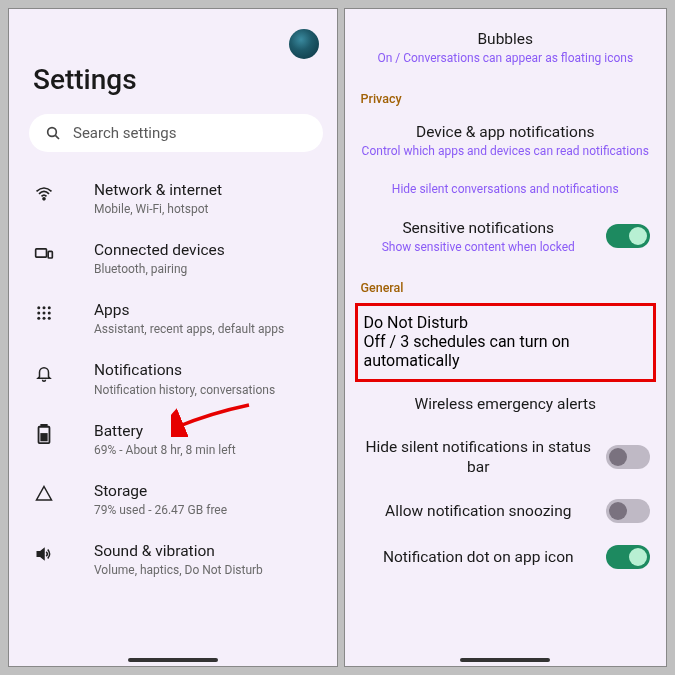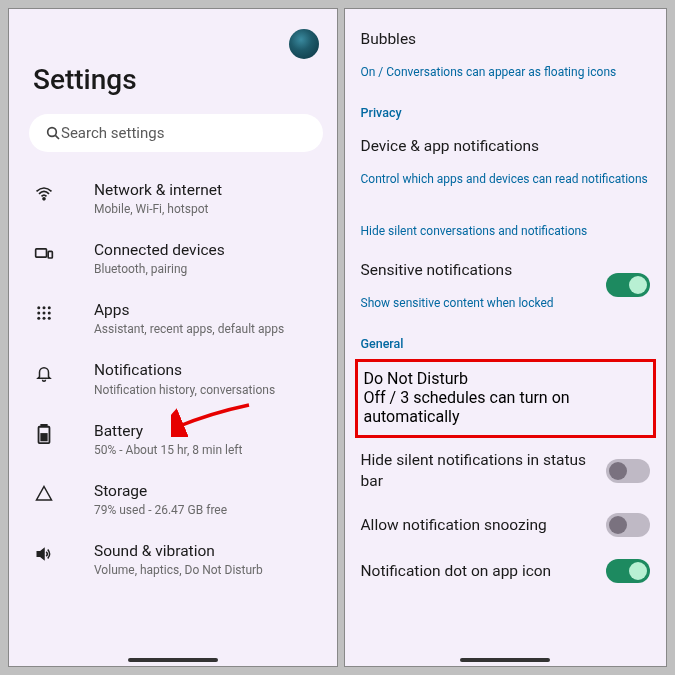--- a/index.html
+++ b/index.html
@@ -38,20 +38,21 @@
     color: #1a1a1a;
     margin: 40px 0 18px 4px;
   }
 
   .search-pill {
     background: #fff;
     border-radius: 24px;
     padding: 10px 16px;
     display: flex;
     align-items: center;
+    gap: 12px;
     margin-bottom: 16px;
   }
   .search-pill .icon { width: 16px; height: 16px; display:flex; align-items:center; justify-content:center; }
   .search-pill span.txt { color: #5a5a5a; font-size: 15px; }
 
   .menu-item {
     display: flex;
     align-items: flex-start;
     gap: 14px;
     padding: 12px 4px;
@@ -69,27 +70,27 @@
   .menu-item .text { flex: 1; margin-left: 25px; }
   .menu-item .label { font-size: 15.5px; color: #1a1a1a; line-height: 1.3; }
   .menu-item .sub { font-size: 12px; color: #6a6a6a; margin-top: 2px; }
 
   .setting-item {
     padding: 10px 2px 12px 2px;
     display: flex;
     align-items: center;
     gap: 10px;
   }
-  .setting-item .text { flex: 1; }
+  .setting-item .text { flex: 1; text-align: center; }
   .setting-item .label { font-size: 15.5px; color: #1a1a1a; line-height: 1.3; }
-  .setting-item .sub { font-size: 12px; color: #0369a1; margin-top: 16px; }
+  .setting-item .sub { font-size: 12px; color: #8b5cf6; margin-top: 2px; }
 
   .section-title {
     font-size: 12.5px;
-    color: #0369a1;
+    color: #a16207;
     font-weight: 500;
     padding: 14px 2px 6px 2px;
   }
 
   .toggle {
     width: 44px;
     height: 24px;
     border-radius: 12px;
     position: relative;
     flex-shrink: 0;
@@ -218,21 +219,21 @@
   <div class="menu-item">
     <span class="icon">
       <svg width="14" height="20" viewBox="0 0 14 22" fill="#222">
           <rect x="3" y="0" width="8" height="3"></rect>
           <rect x="1" y="3" width="12" height="18" rx="1" fill="none" stroke="#222" stroke-width="2"></rect>
           <rect x="3" y="10" width="8" height="9"></rect>
         </svg>
     </span>
     <div class="text">
       <div class="label">Battery</div>
-      <div class="sub">50% - About 15 hr, 8 min left</div>
+      <div class="sub">69% - About 8 hr, 8 min left</div>
     </div>
   </div>
 
   <div class="menu-item">
     <span class="icon">
       <svg width="18" height="18" viewBox="0 0 24 24" fill="none" stroke="#222" stroke-width="2">
           <polygon points="12 2 22 20 2 20"></polygon>
         </svg>
     </span>
     <div class="text">
@@ -303,20 +304,25 @@
 
   <div class="section-title">General</div>
 
   <div class="highlight-box">
     <div class="text">
       <div class="label">Do Not Disturb</div>
       <div class="sub">Off / 3 schedules can turn on automatically</div>
     </div>
   </div>
 
+  <div class="setting-item">
+    <div class="text">
+      <div class="label">Wireless emergency alerts</div>
+    </div>
+  </div>
 
   <div class="setting-item">
     <div class="text">
       <div class="label">Hide silent notifications in status bar</div>
     </div>
     <div class="toggle off">
         <div class="knob"></div>
       </div>
   </div>
 

